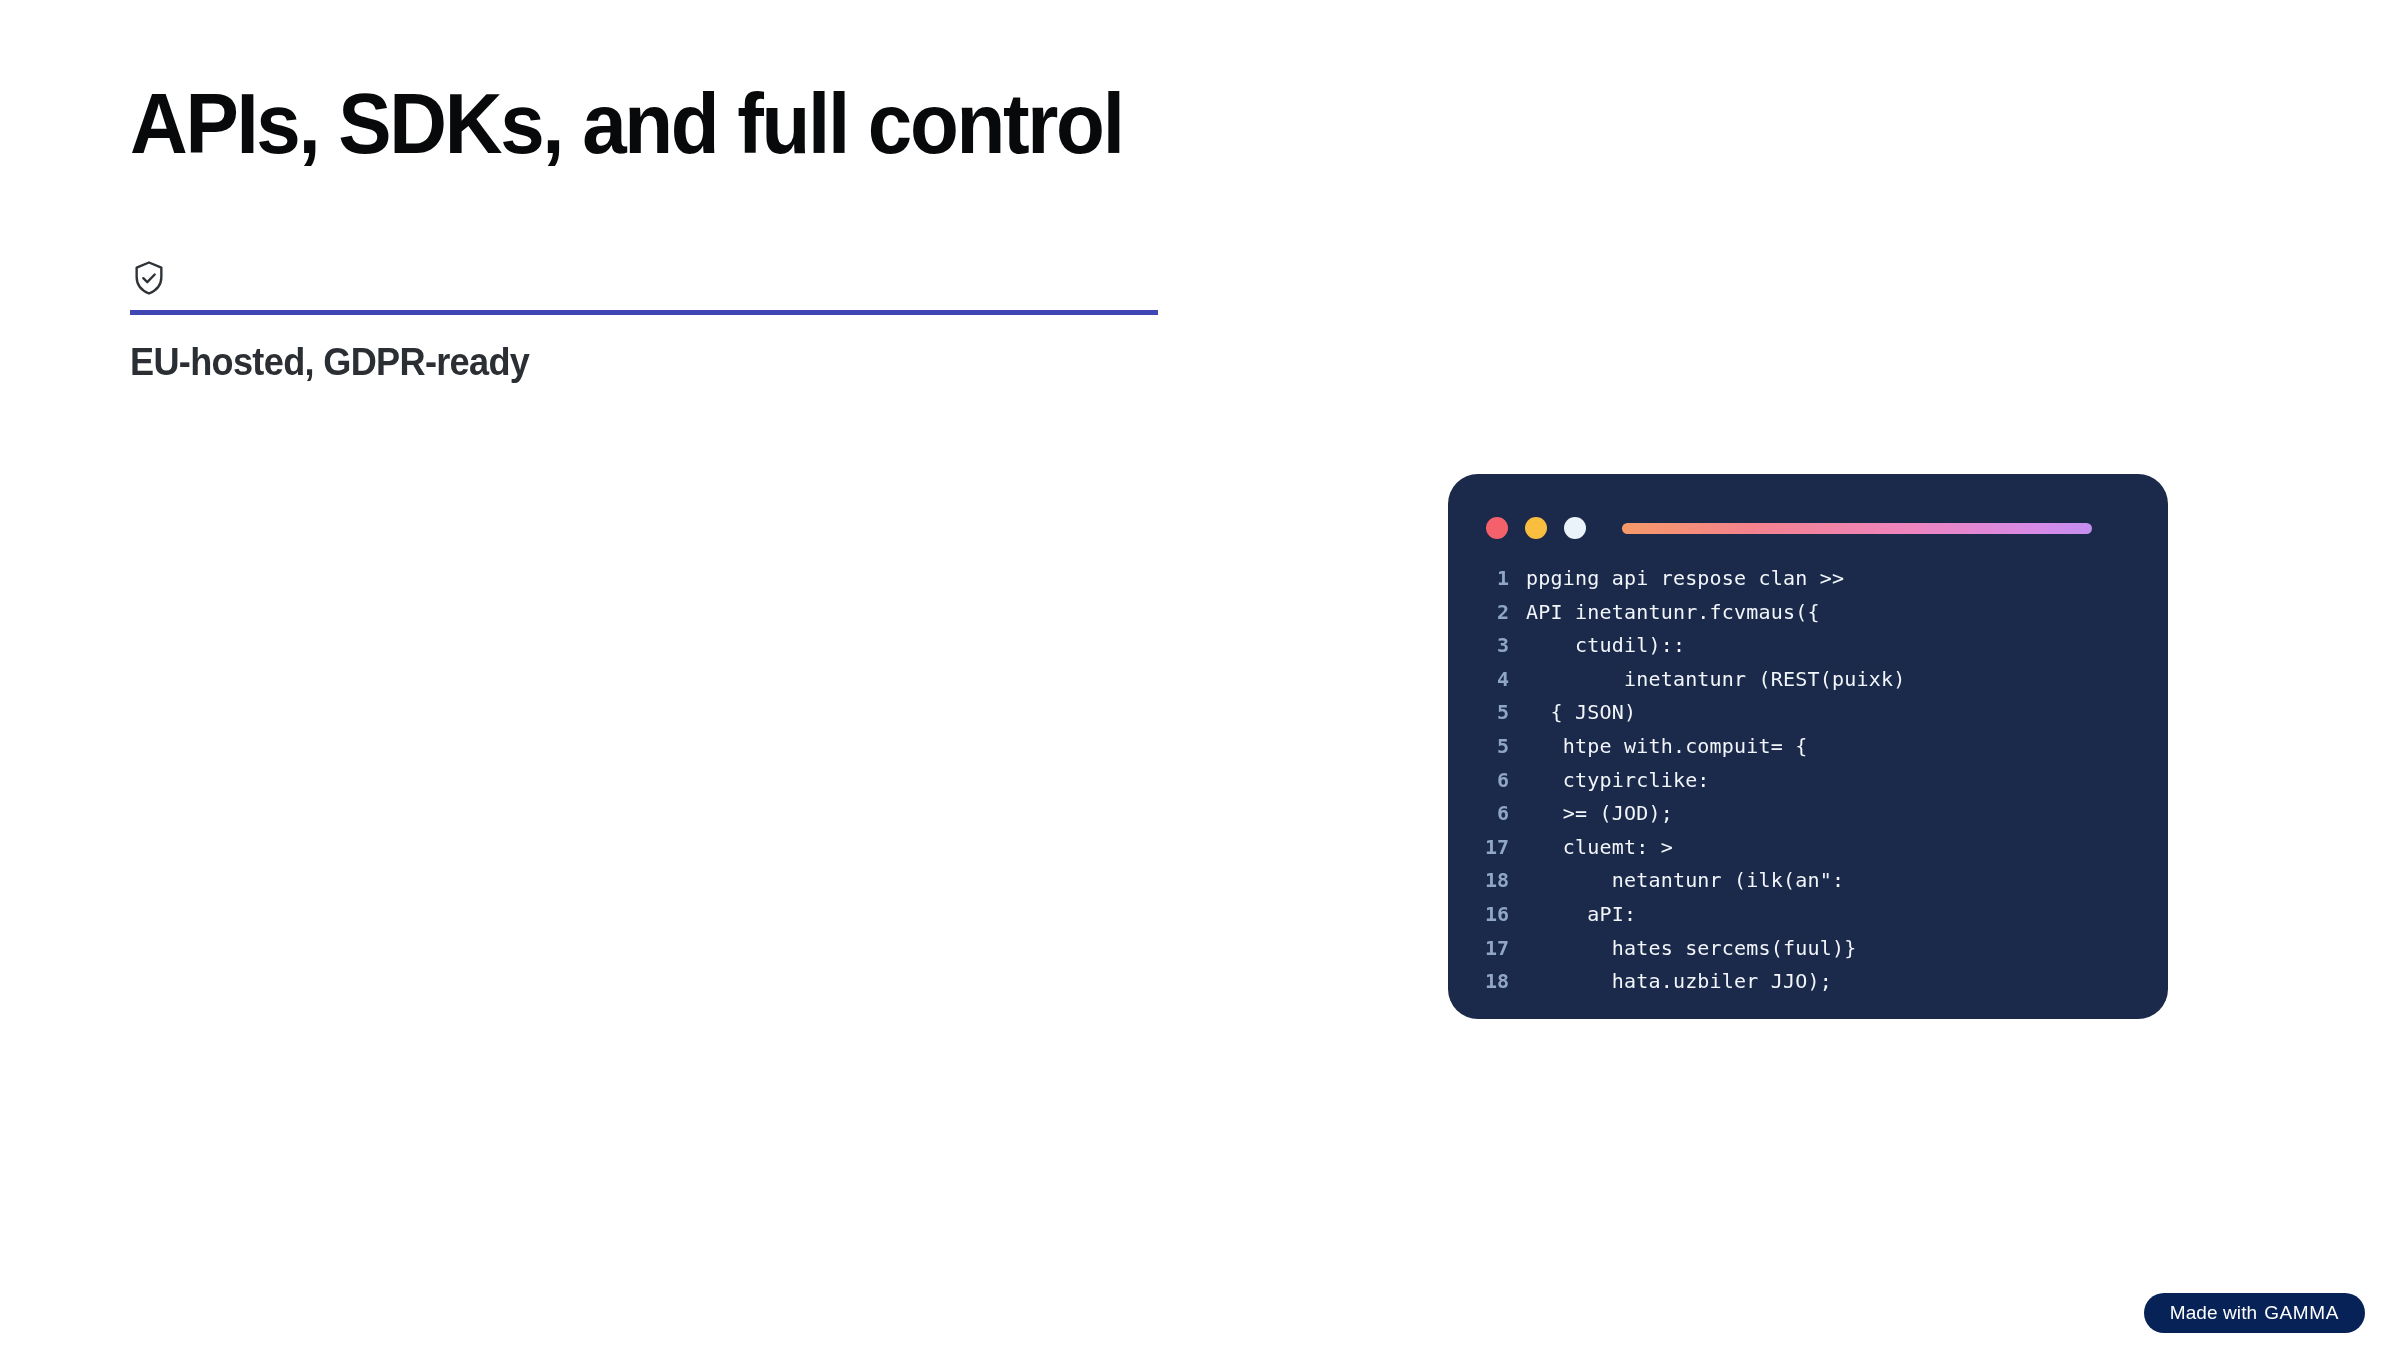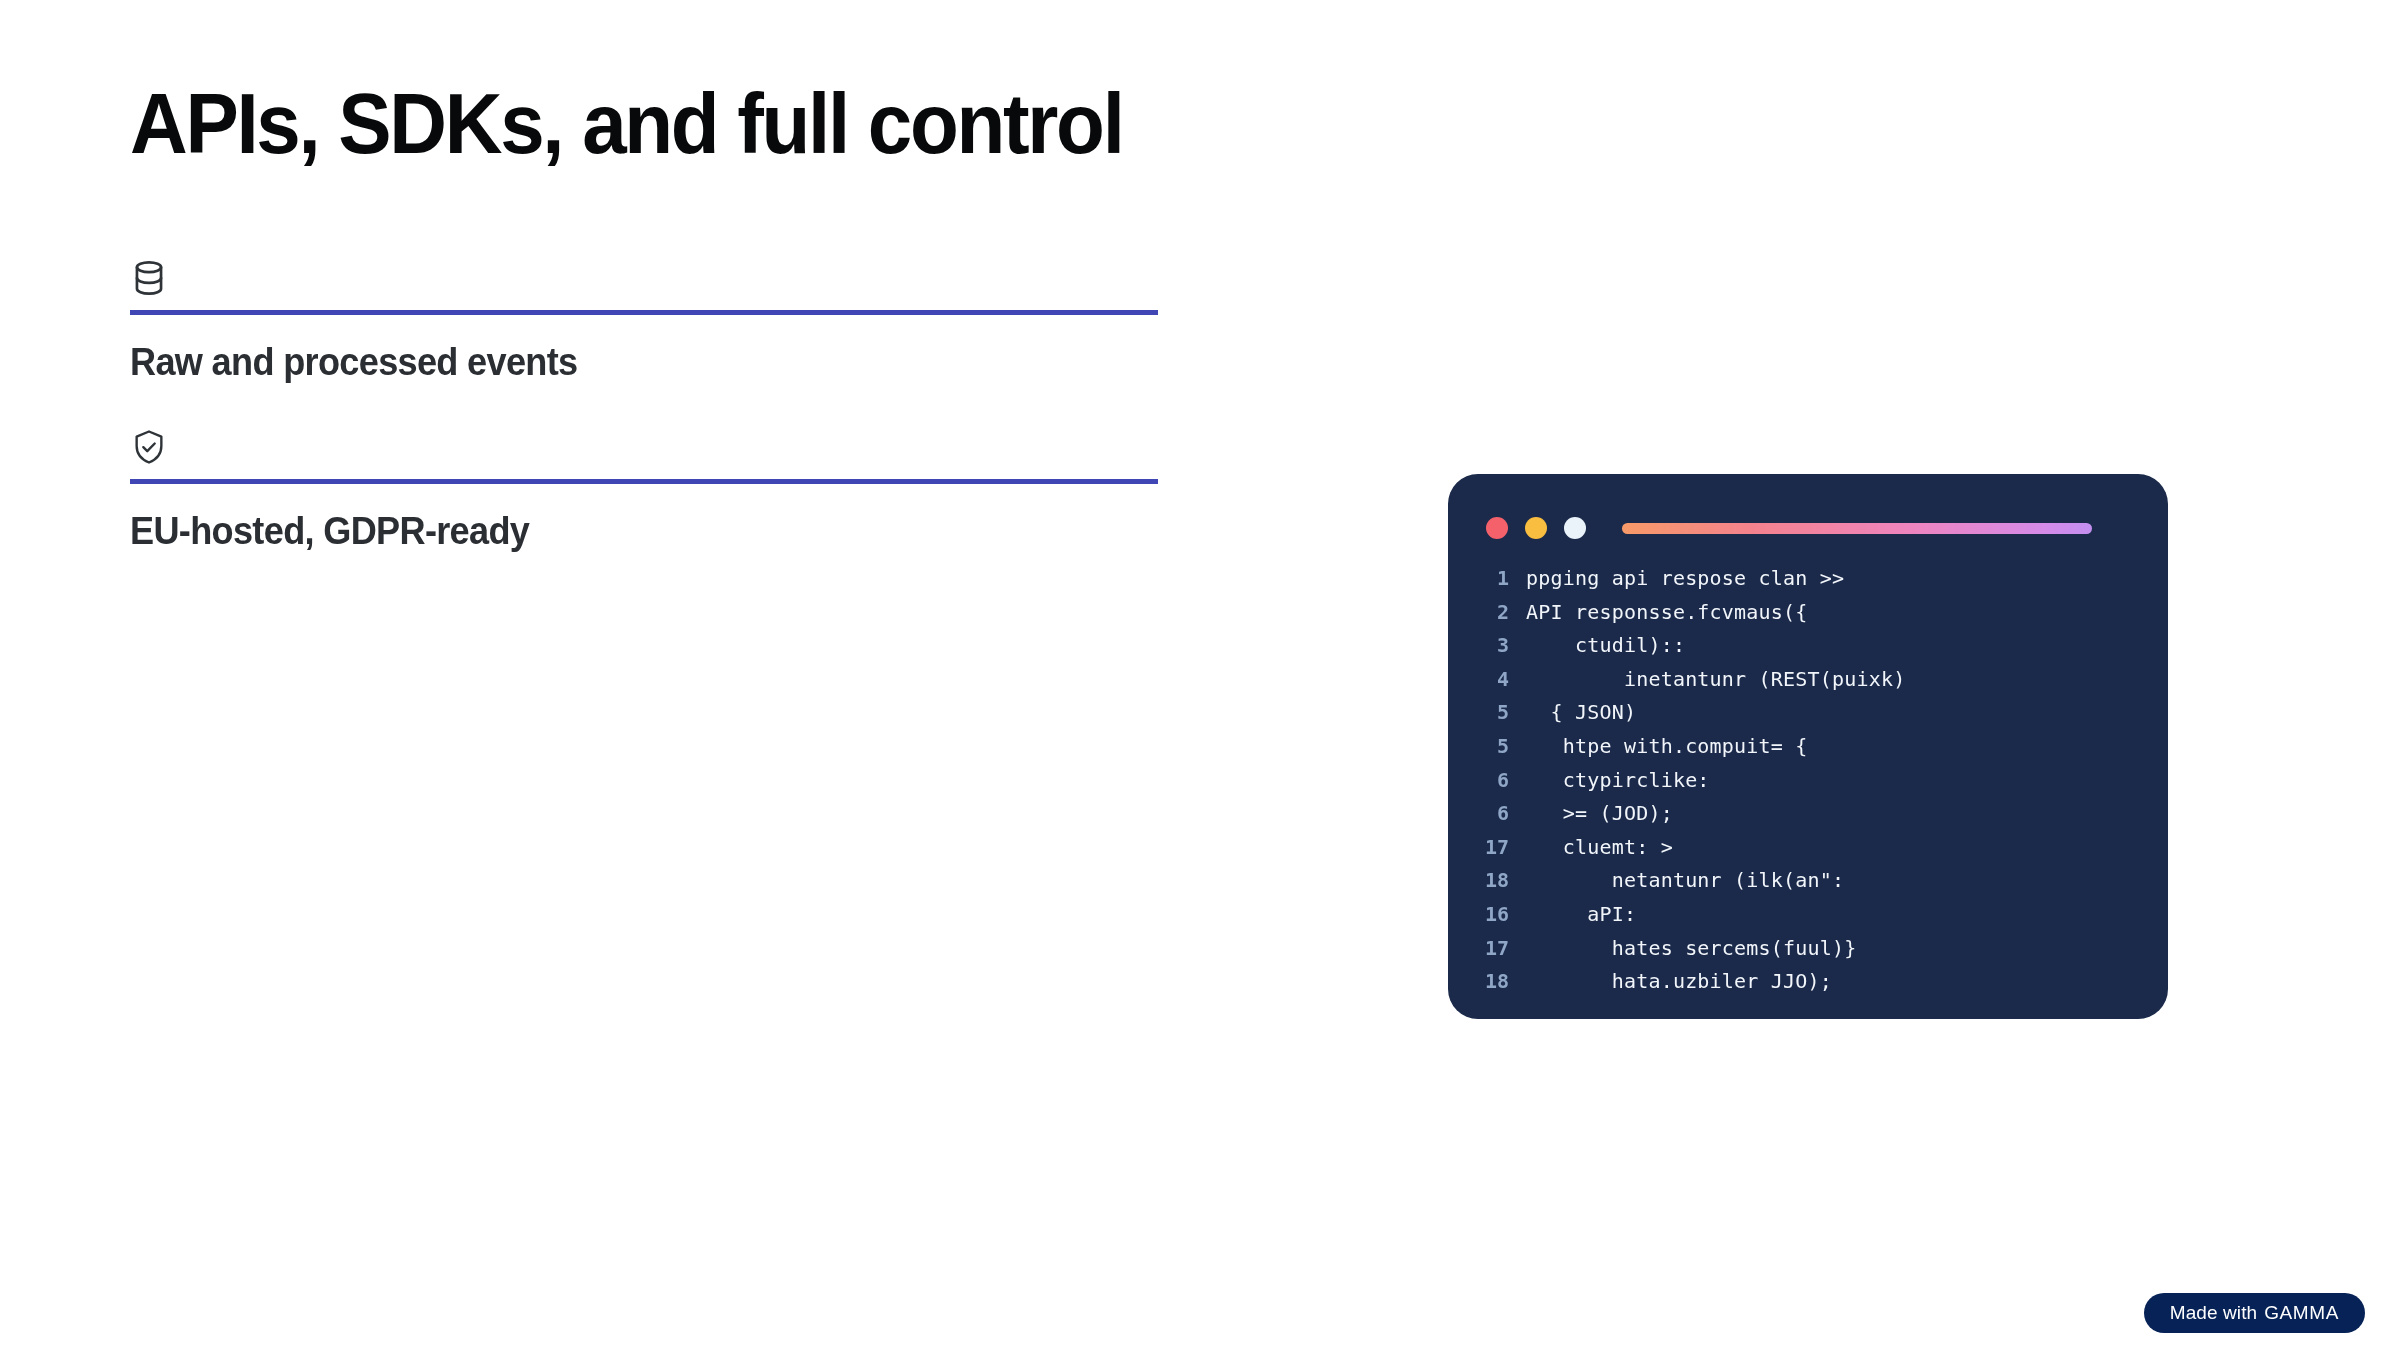--- a/index.html
+++ b/index.html
@@ -190,31 +190,20 @@
 
 <div class="slide">
 
   <div class="left-col">
 
     <h1 class="slide-title">APIs, SDKs, and full control</h1>
 
     <div class="feature-list">
 
 
-      <div class="feature-item f2">
-        <div class="feature-icon-wrap">
-          <svg class="feature-icon" viewBox="0 0 24 24" fill="none" stroke="currentColor" stroke-width="1.7" stroke-linecap="round" stroke-linejoin="round">
-            <ellipse cx="12" cy="5.2" rx="7.6" ry="3.1"></ellipse>
-            <path d="M4.4 5.2v13.6c0 1.7 3.4 3.1 7.6 3.1s7.6-1.4 7.6-3.1V5.2"></path>
-            <path d="M4.4 12c0 1.7 3.4 3.1 7.6 3.1s7.6-1.4 7.6-3.1"></path>
-          </svg>
-        </div>
-        <div class="feature-rule"></div>
-        <div class="feature-label">Raw and processed events</div>
-      </div>
 
 
       <div class="feature-item f4">
         <div class="feature-icon-wrap">
           <svg class="feature-icon" viewBox="0 0 24 24" fill="none" stroke="currentColor" stroke-width="1.5" stroke-linecap="round" stroke-linejoin="round">
             <path d="M12 2.2 4.2 5.4v6c0 5 3.3 8.6 7.8 10.4 4.5-1.8 7.8-5.4 7.8-10.4v-6L12 2.2z"></path>
             <path d="M8.4 12.1l2.5 2.5 4.7-4.8"></path>
           </svg>
         </div>
         <div class="feature-rule"></div>
@@ -234,21 +223,21 @@
     </div>
 
     <div class="code-body">
 
       <div class="code-line">
         <span class="code-lineno">1</span>
         <span class="code-text">ppging api respose clan &gt;&gt;</span>
       </div>
       <div class="code-line">
         <span class="code-lineno">2</span>
-        <span class="code-text">API responsse.fcvmaus({</span>
+        <span class="code-text">API inetantunr.fcvmaus({</span>
       </div>
       <div class="code-line">
         <span class="code-lineno">3</span>
         <span class="code-text">    ctudil)::</span>
       </div>
       <div class="code-line">
         <span class="code-lineno">4</span>
         <span class="code-text">        inetantunr (REST(puixk)</span>
       </div>
       <div class="code-line">

